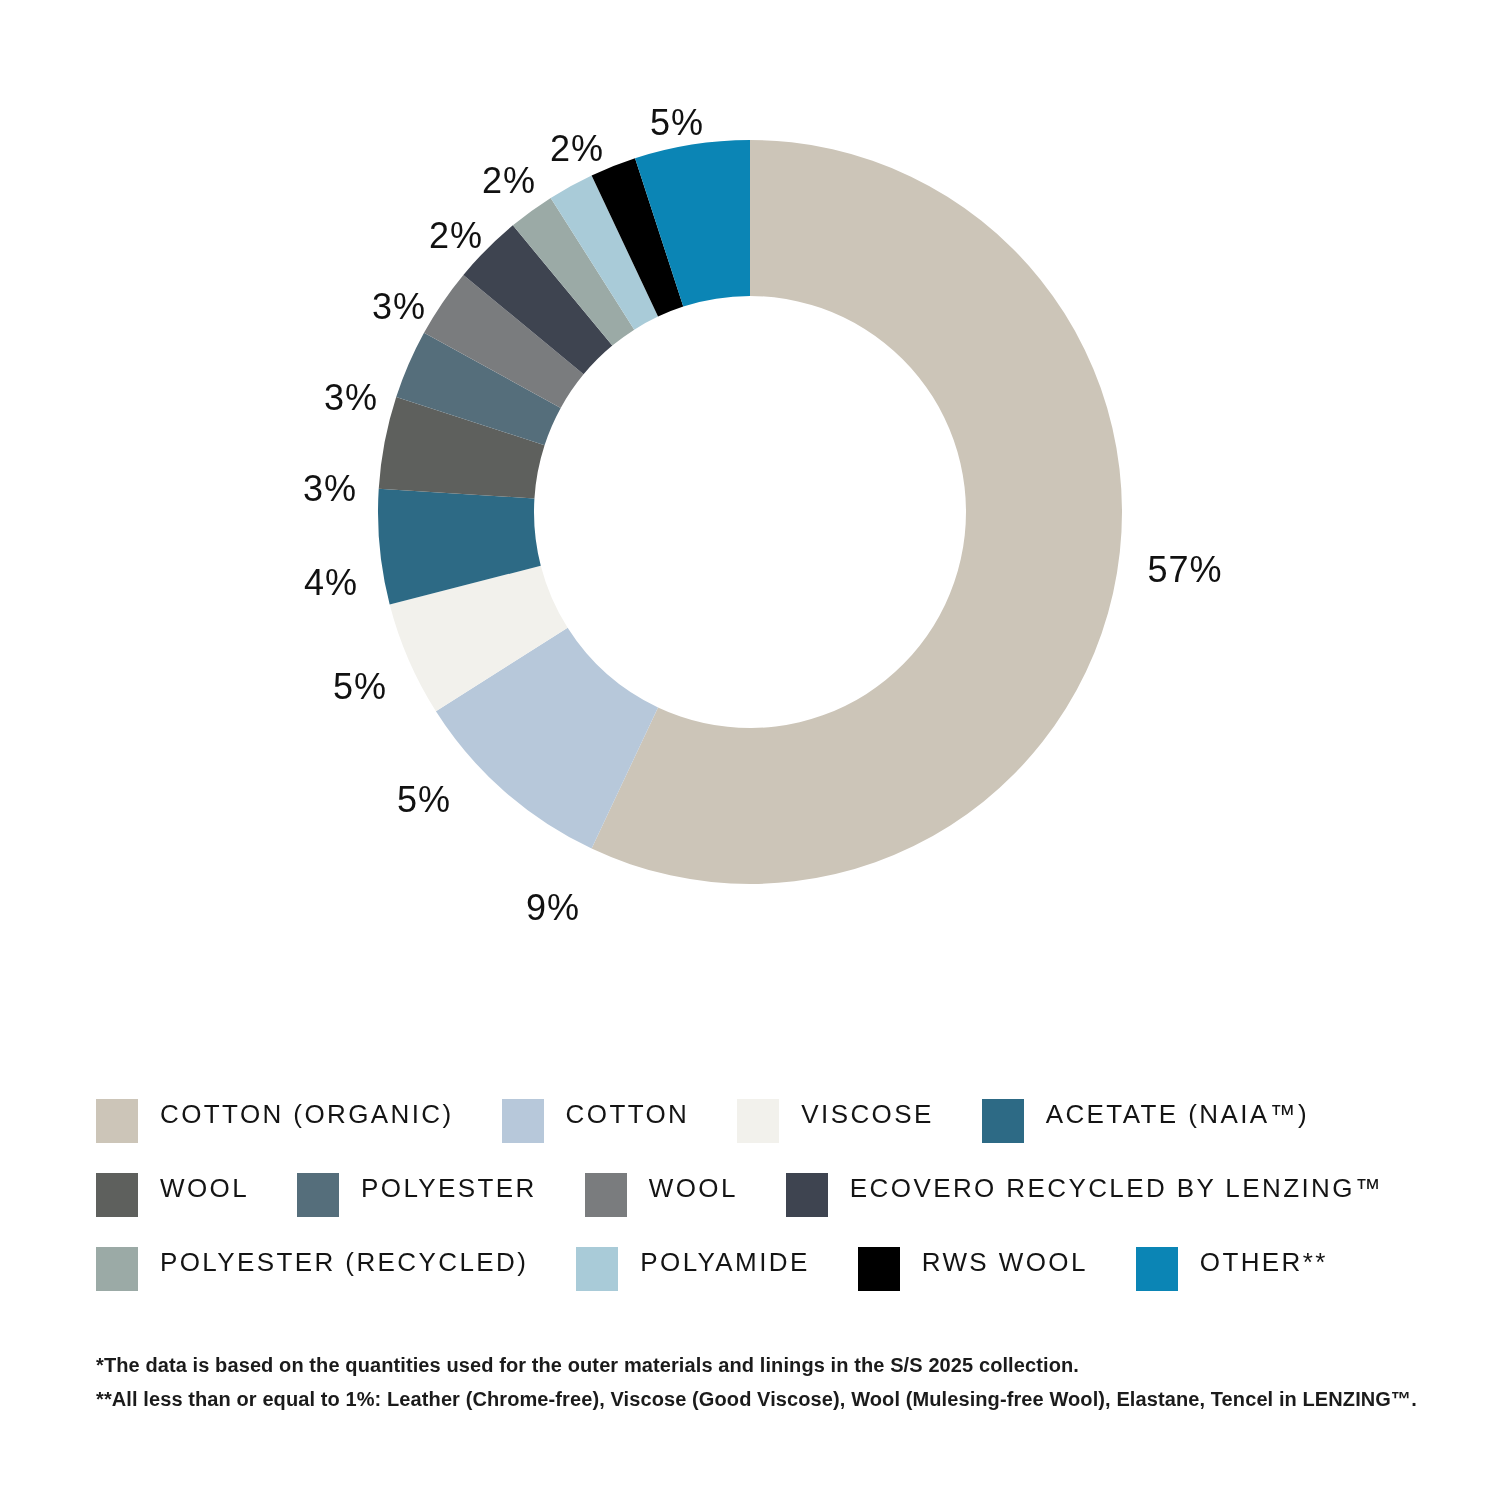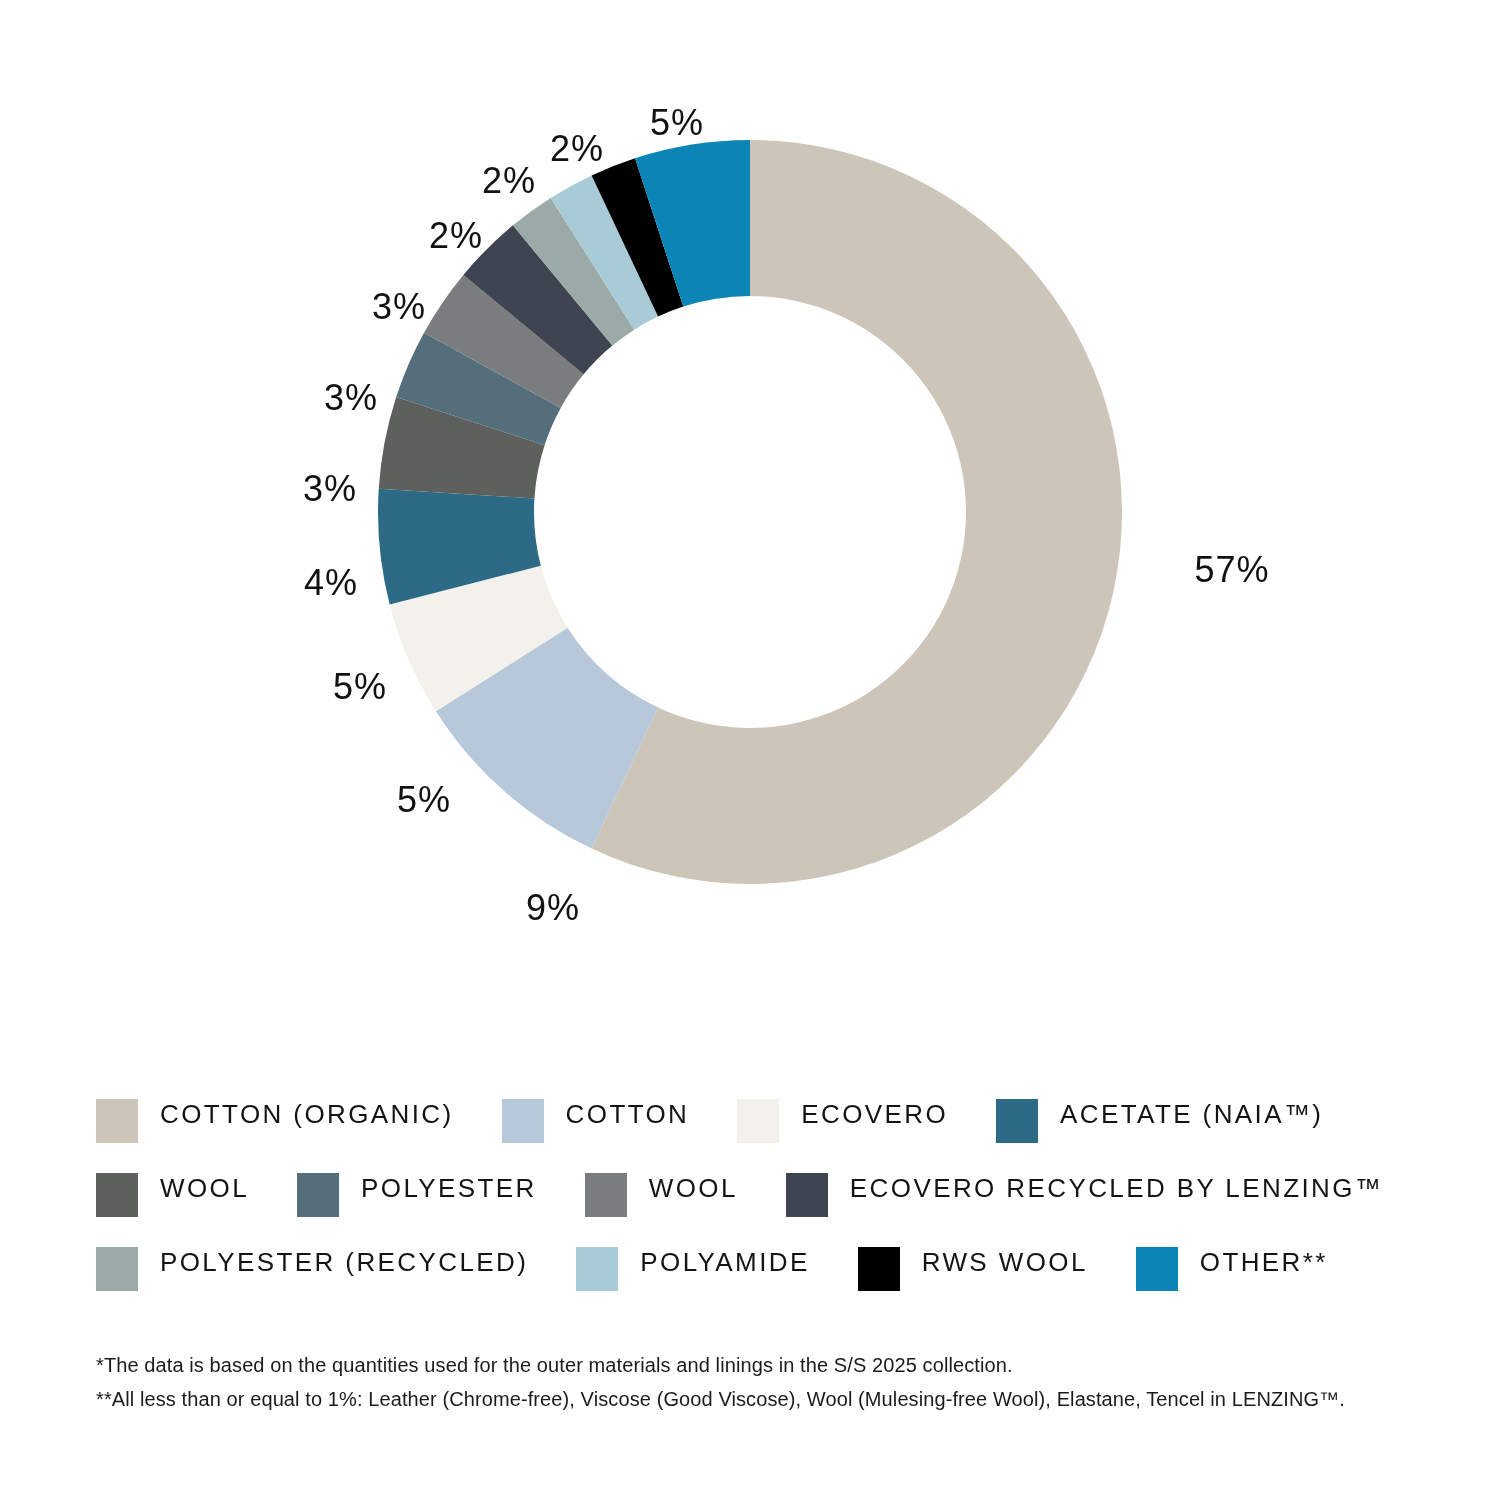--- a/index.html
+++ b/index.html
@@ -47,21 +47,21 @@
   }
   .legend-label{
     font-size:26px;
     letter-spacing:2.4px;
     color:#141414;
     font-family:"Liberation Sans", sans-serif;
   }
   
   #footnotes{
     position:absolute;
-    left:96px;top:1348px;width:1340px;
+    left:96px;top:1348px;width:1340px;font-weight:bold;
   }
   .footnote{
     font-size:20px;
     line-height:34px;
     color:#1b1b1b;
     letter-spacing:0.1px;
     font-family:"Liberation Sans", sans-serif;
   }
 </style>
 </head>
@@ -78,21 +78,21 @@
         <path d="M 396.2069759382029 397.04567809251944 A 372 372 0 0 1 424.0139150236828 332.7876332341619 L 560.7177571105256 407.94120639402945 A 216 216 0 0 0 544.5717924802468 445.2523292150113 Z" fill="#556e7b"></path>
         <path d="M 424.0139150236828 332.7876332341619 A 372 372 0 0 1 463.36907368740646 274.87827581348733 L 583.5691395604296 374.316418214283 A 216 216 0 0 0 560.7177571105256 407.94120639402945 Z" fill="#7a7c7e"></path>
         <path d="M 463.36907368740646 274.87827581348733 A 372 372 0 0 1 512.8782758134876 225.36907368740634 L 612.3164182142831 345.5691395604295 A 216 216 0 0 0 583.5691395604296 374.316418214283 Z" fill="#3e4450"></path>
         <path d="M 512.8782758134876 225.36907368740634 A 372 372 0 0 1 550.6724322678134 197.9100117132503 L 634.2614122845368 329.62516809156466 A 216 216 0 0 0 612.3164182142831 345.5691395604295 Z" fill="#9baaa6"></path>
         <path d="M 550.6724322678134 197.9100117132503 A 372 372 0 0 1 591.6101035377928 175.40433648264082 L 658.0316730219442 316.55735666733983 A 216 216 0 0 0 634.2614122845368 329.62516809156466 Z" fill="#a9cbd8"></path>
         <path d="M 591.6101035377928 175.40433648264082 A 372 372 0 0 1 635.0456780925196 158.2069759382029 L 683.2523292150113 306.5717924802468 A 216 216 0 0 0 658.0316730219442 316.55735666733983 Z" fill="#000000"></path>
         <path d="M 635.0456780925196 158.2069759382029 A 372 372 0 0 1 749.9999999999999 140 L 750 296 A 216 216 0 0 0 683.2523292150113 306.5717924802468 Z" fill="#0b85b5"></path>
       </g>
   </svg>
   <div id="pct-labels">
-      <div class="pct-label" style="left: 1185px; top: 570px; margin-left: 47px;">57%</div>
+      <div class="pct-label" style="left: 1185px; top: 570px;">57%</div>
       <div class="pct-label" style="left: 553px; top: 908px;">9%</div>
       <div class="pct-label" style="left: 424px; top: 800px;">5%</div>
       <div class="pct-label" style="left: 360px; top: 687px;">5%</div>
       <div class="pct-label" style="left: 331px; top: 583px;">4%</div>
       <div class="pct-label" style="left: 330px; top: 489px;">3%</div>
       <div class="pct-label" style="left: 351px; top: 398px;">3%</div>
       <div class="pct-label" style="left: 399px; top: 307px;">3%</div>
       <div class="pct-label" style="left: 456px; top: 236px;">2%</div>
       <div class="pct-label" style="left: 509px; top: 181px;">2%</div>
       <div class="pct-label" style="left: 577px; top: 149px;">2%</div>
@@ -105,21 +105,21 @@
       <div class="legend-item">
         <span class="swatch" style="background: rgb(204, 197, 184);"></span>
         <span class="legend-label">COTTON (ORGANIC)</span>
       </div>
       <div class="legend-item">
         <span class="swatch" style="background: rgb(183, 200, 218);"></span>
         <span class="legend-label">COTTON</span>
       </div>
       <div class="legend-item">
         <span class="swatch" style="background: rgb(242, 241, 236);"></span>
-        <span class="legend-label">ECOVERO</span>
+        <span class="legend-label">VISCOSE</span>
       </div>
       <div class="legend-item">
         <span class="swatch" style="background: rgb(45, 106, 133);"></span>
         <span class="legend-label">ACETATE (NAIA™)</span>
       </div>
     </div>
     <div class="legend-row">
       <div class="legend-item">
         <span class="swatch" style="background: rgb(94, 96, 93);"></span>
         <span class="legend-label">WOOL</span>

